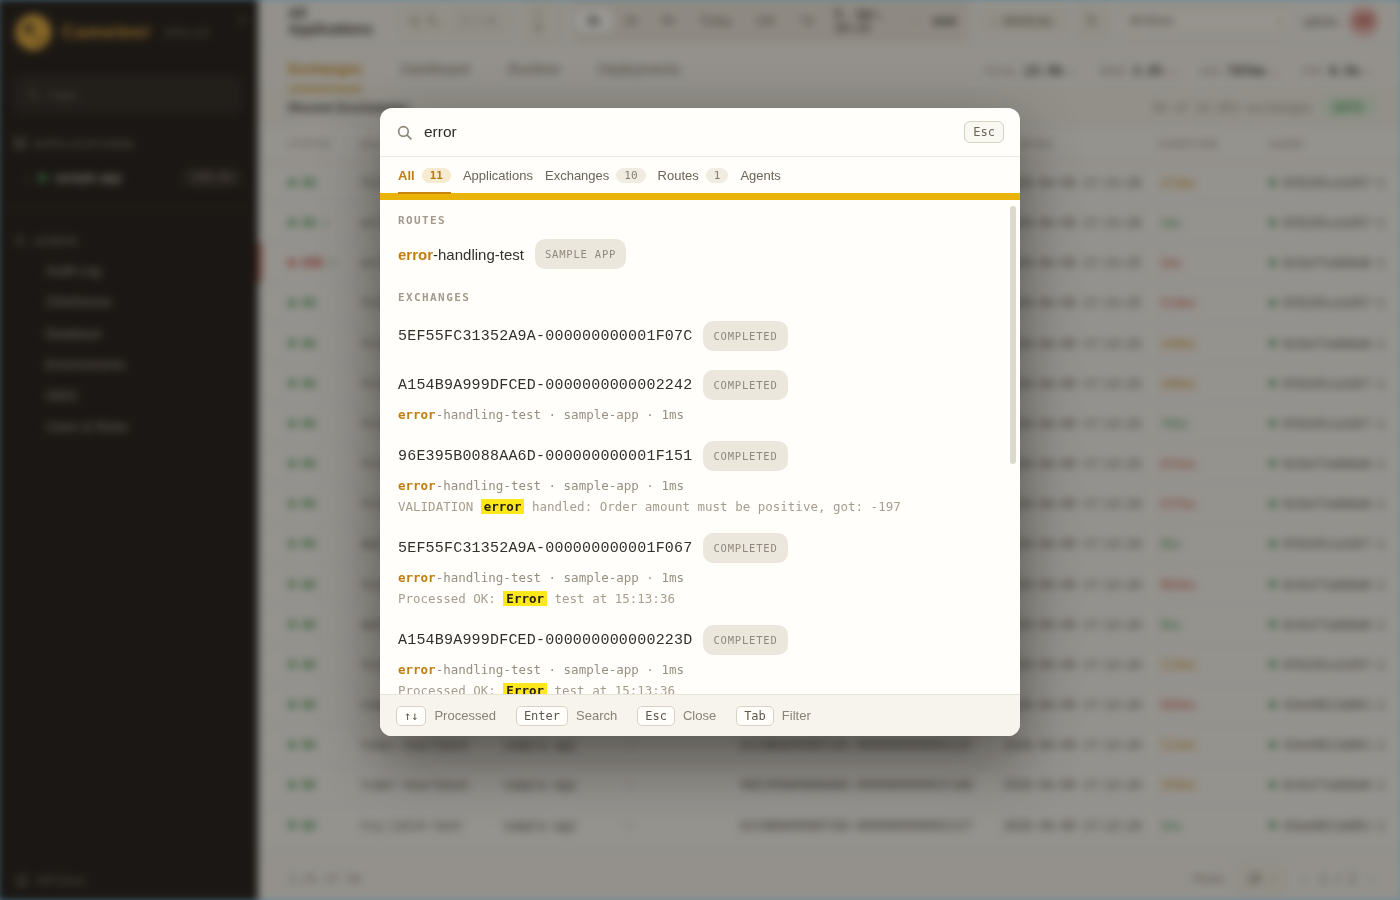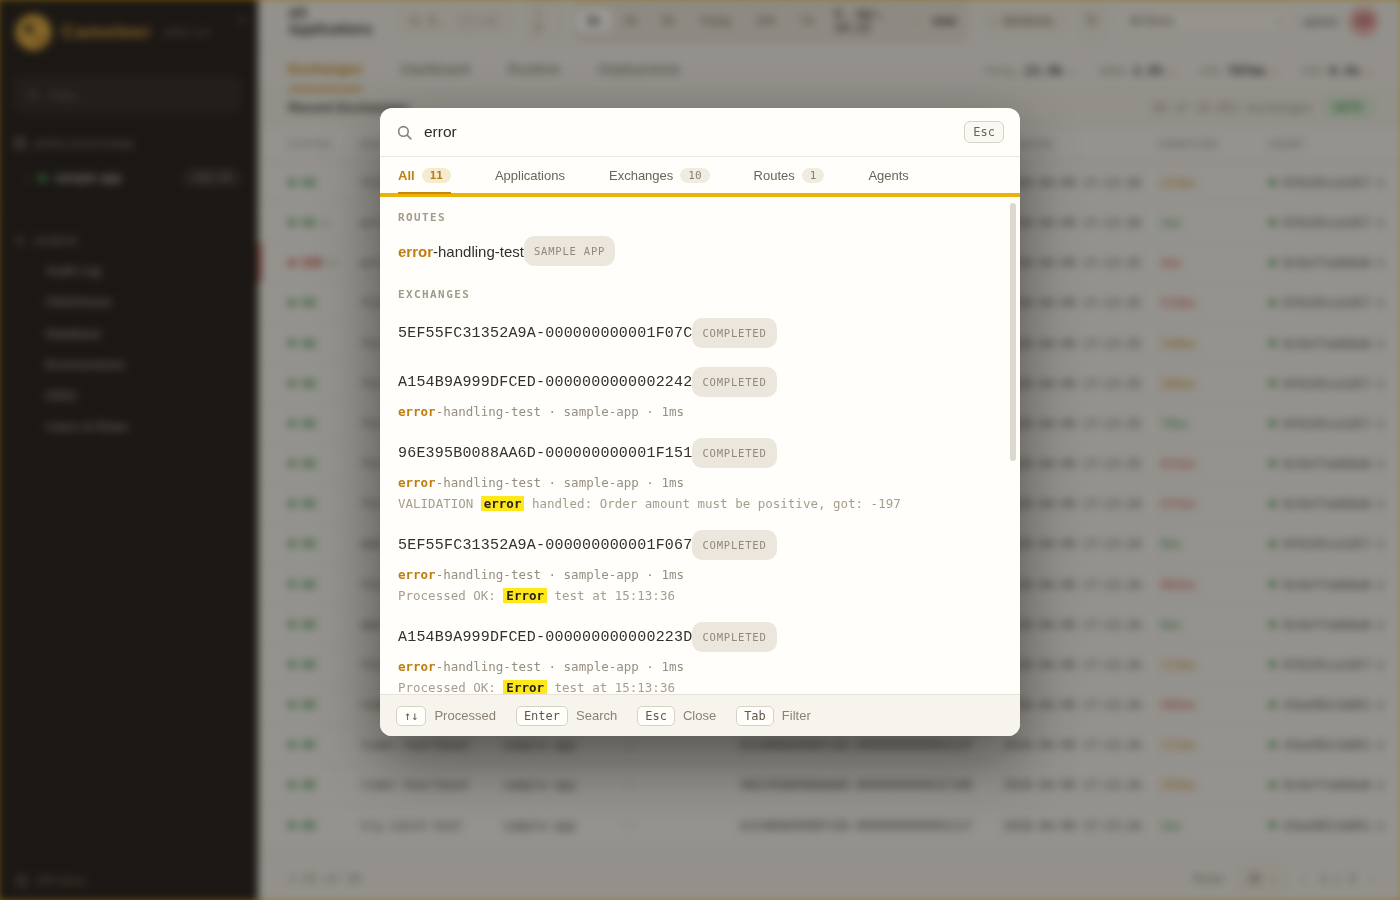--- a/index.html
+++ b/index.html
@@ -1,19 +1,19 @@
 <!DOCTYPE html>
 <html><head>
 <meta charset="utf-8">
 <style>
   * { margin:0; padding:0; box-sizing:border-box; }
   html,body { width:1400px; height:900px; overflow:hidden; background:#14110e;
     font-family:"Liberation Sans", sans-serif; }
   .mono { font-family:"DejaVu Sans Mono", monospace; }
-  .app { position:relative; width:1400px; height:900px; overflow:hidden; background:#eab308; }
+  .app { position:relative; width:1400px; height:900px; overflow:hidden; background:#7dd3fc; }
 
   
   .bg { position:absolute; inset:0; filter:blur(4px); transform:scale(1.004); }
   .overlay { position:absolute; inset:0; background:rgba(22,19,16,.42); z-index:5; }
 
   
   .sidebar { position:absolute; left:0; top:0; width:260px; height:900px; background:#201b17; color:#cfc8bd; }
   .collapse { position:absolute; top:12px; right:12px; color:#8a8276; font-size:15px; }
   .logorow { display:flex; align-items:center; gap:10px; padding:16px 18px 0 18px; }
   .logocirc { width:36px; height:36px; border-radius:50%; background:#d9a53b; position:relative; flex:0 0 aupx; }
@@ -99,34 +99,34 @@
   .pgind { color:#6b6458; font-family:"DejaVu Sans Mono",monospace; }
 
   
   .modal { position:absolute; left:380px; top:108px; width:640px; height:628px; background:#fffefb; border-radius:12px;
     box-shadow:0 24px 60px rgba(10,8,5,.45); z-index:10; display:flex; flex-direction:column; overflow:hidden; }
   .msearch { display:flex; align-items:center; gap:11px; padding:13px 16px; border-bottom:1px solid #eee9e0; }
   .msearch input { flex:1; border:none; outline:none; font-size:15.5px; color:#2f2b26; background:transparent;
     font-family:"Liberation Sans",sans-serif; }
   .esckbd { border:1px solid #d8d2c5; background:#faf8f2; border-radius:6px; padding:3px 8px; font-size:12px;
     font-family:"DejaVu Sans Mono",monospace; color:#6b6458; }
-  .mtabsrow { display:flex; gap:44px; padding:0 18px; border-bottom:4px solid #eab308;align-items:flex-end; }
+  .mtabsrow { display:flex; gap:12px; padding:0 18px; border-bottom:7px solid #eab308;align-items:flex-end; }
   .mmtab { display:flex; align-items:center; gap:7px; padding:11px 0 10px; font-size:13px; color:#6b6458; position:relative; }
   .mmtab.active { color:#bf7e10; font-weight:bold; }
   .mmtab.active:after { content:""; position:absolute; left:0; right:0; bottom:-1px; height:2px; background:#c8860d; }
   .tcount { background:#f1ece2; color:#857e70; font-size:11px; border-radius:9px; padding:1px 8px;
     font-family:"DejaVu Sans Mono",monospace; }
   .tcount:empty { display:none; }
   .mmtab.active .tcount { background:#f6ead0; color:#b07d10; }
   .mlist { flex:1; overflow:hidden; padding:2px 18px 0; position:relative; }
   .scrollthumb { position:absolute; right:4px; top:6px; width:6px; height:258px; border-radius:3px; background:#ddd8cd; }
   .msechead { margin:12px 0 8px; font-size:11px; letter-spacing:1.4px; color:#a39a8b; font-weight:bold;
     font-family:"DejaVu Sans Mono",monospace; }
   .routecard { padding:4px 0 10px; }
-  .titlerow { display:flex; align-items:center; gap:0; }
+  .titlerow { display:flex; align-items:center; gap:11px; }
   .rtitle { font-size:15px; color:#33302a; }
   .hl { color:#bf7e10; font-weight:bold; }
   .pillbadge { background:#ece7dd; color:#8f887b; font-size:10.5px; letter-spacing:.8px; padding:9px 10px;
     border-radius:10px; font-family:"DejaVu Sans Mono",monospace; }
   .subline { margin-top:7px; font-size:12.5px; color:#978f82; font-family:"DejaVu Sans Mono",monospace; }
   .item { padding:9px 18px 10px; margin:0 -18px; }
   .itid { font-size:15px; color:#33302a; letter-spacing:.2px;font-family:Liberation Mono, monospace; }
   .l3 { display:none; margin-top:6px; font-size:12.5px; color:#a69d8e; font-family:"DejaVu Sans Mono",monospace; }
   .item.three .l3 { display:block; }
   .mark { background:#ffe81a; color:#262219; padding:0 3px; font-weight:bold; }

